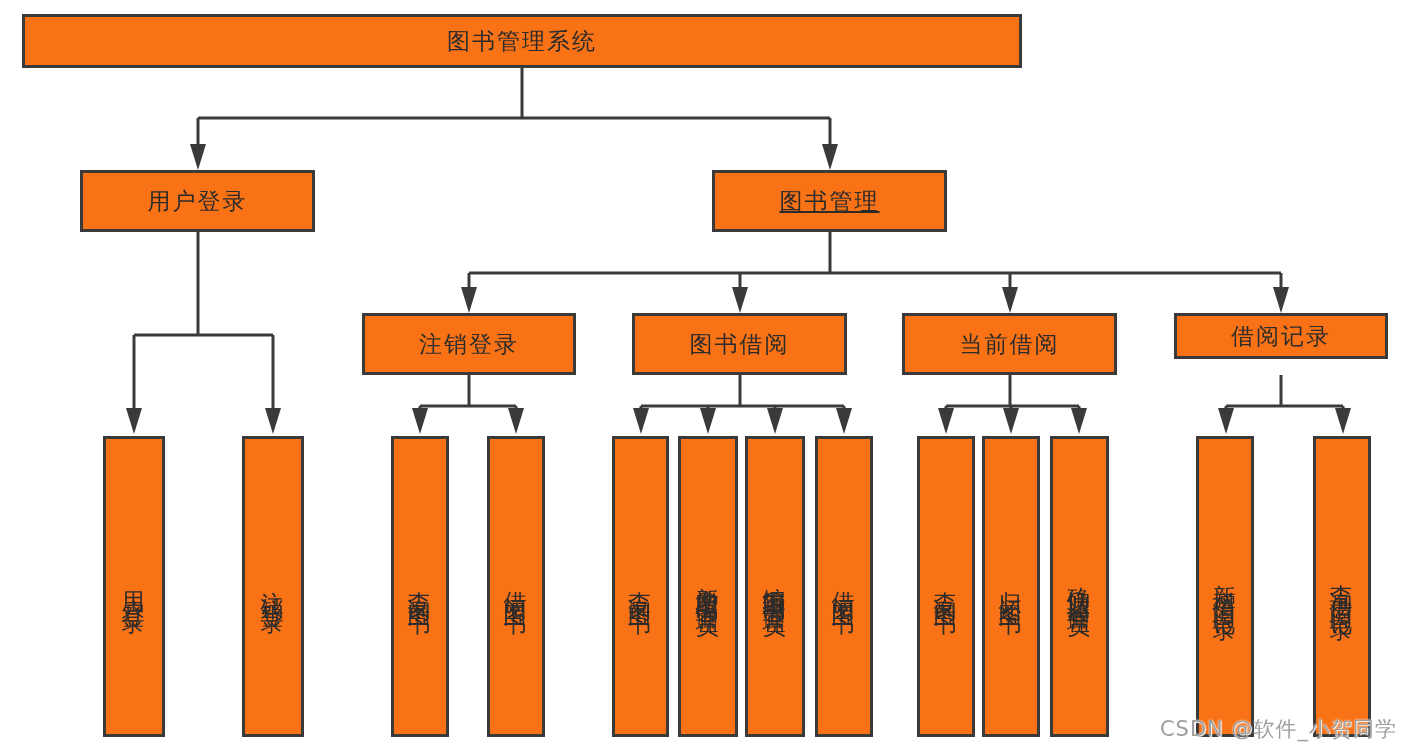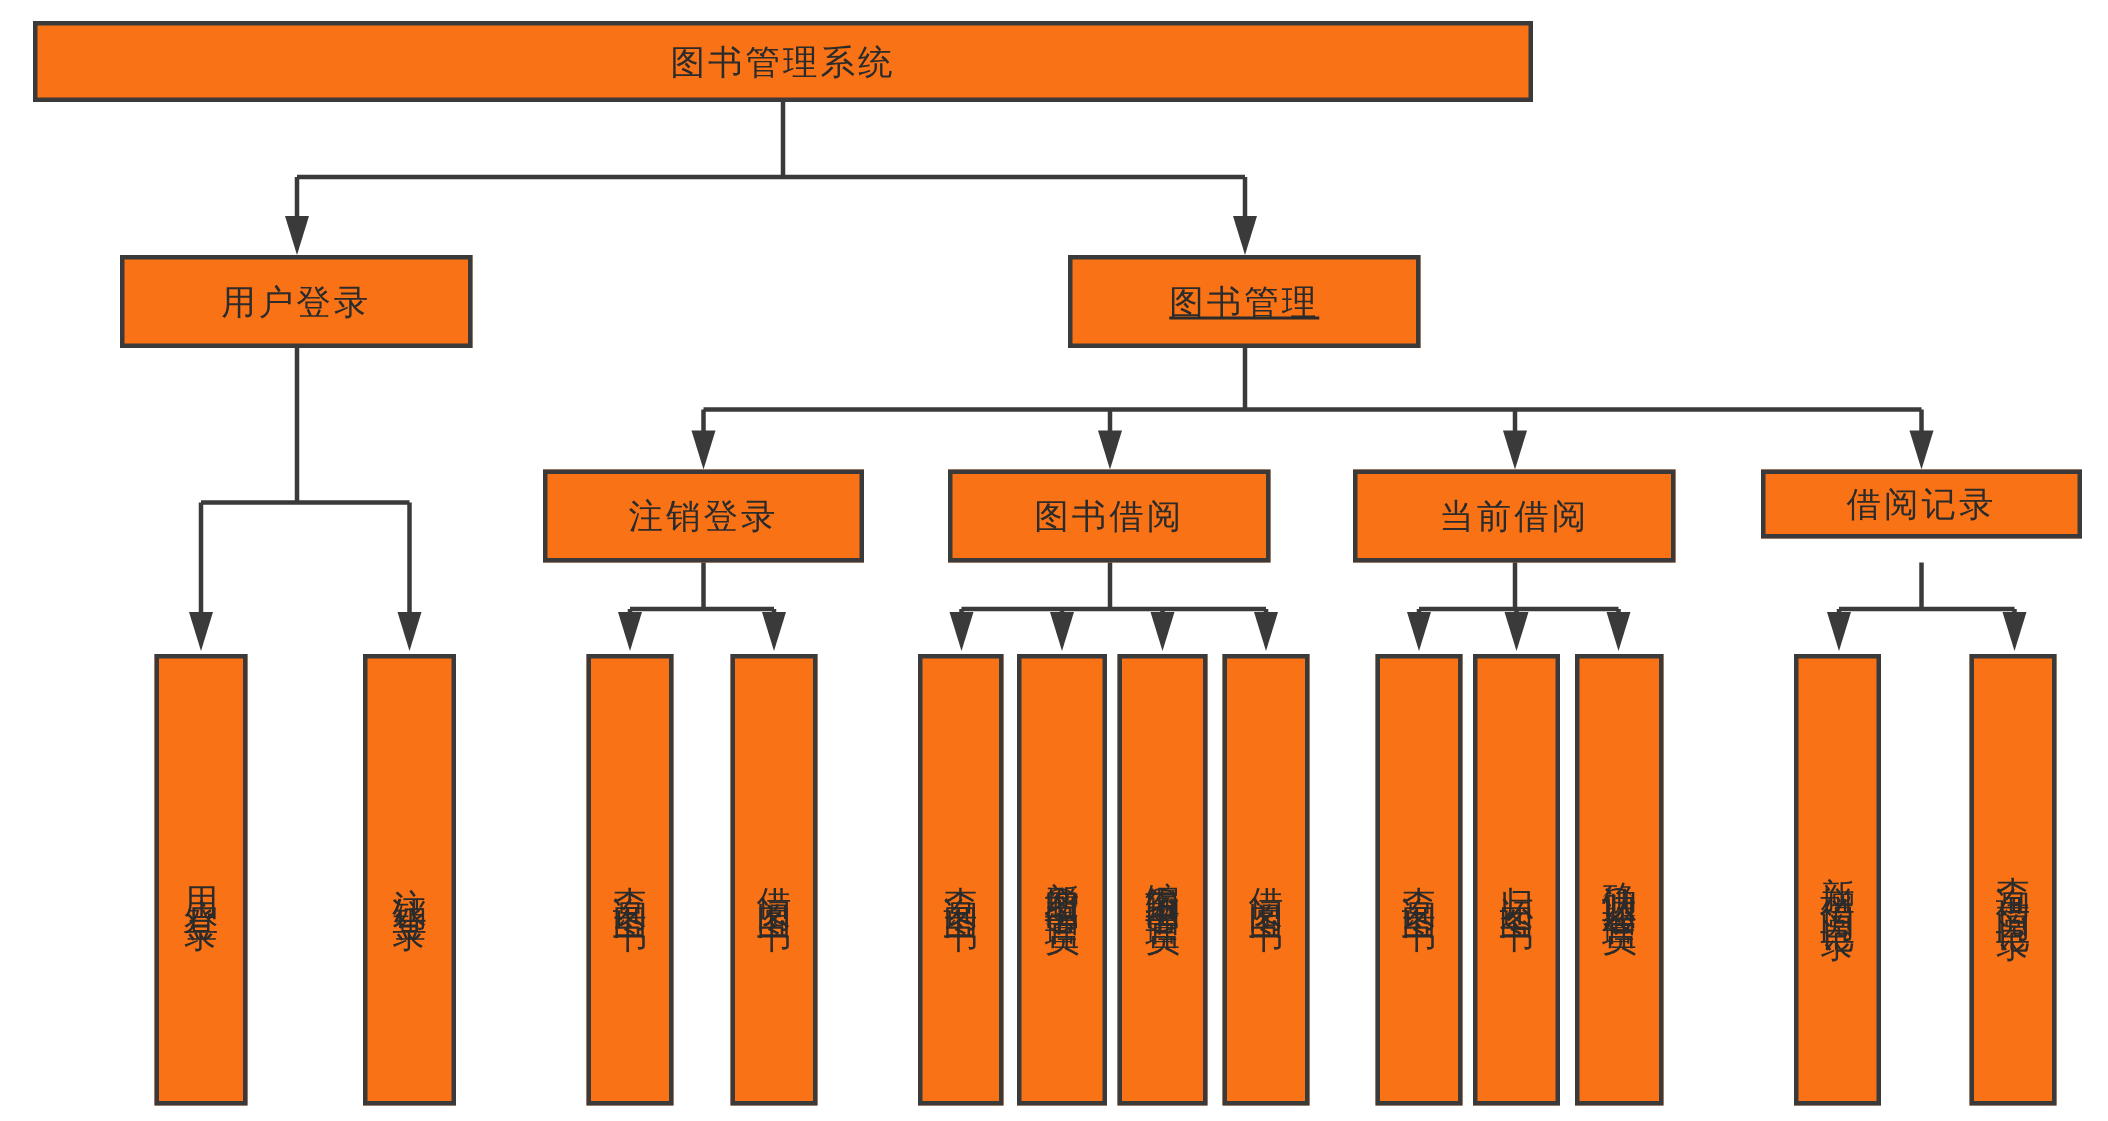--- a/index.html
+++ b/index.html
@@ -152,14 +152,15 @@
   <div class="box leaf tight" style="left:745px; top:436px; width:60px; height:301px;">编辑图书（管理员）</div>
   <div class="box leaf" style="left:815px; top:436px; width:58px; height:301px;">借阅图书</div>
 
   <div class="box leaf" style="left:917px; top:436px; width:58px; height:301px;">查询图书</div>
   <div class="box leaf" style="left:982px; top:436px; width:58px; height:301px;">归还图书</div>
   <div class="box leaf tight" style="left:1050px; top:436px; width:59px; height:301px;">确认归还（管理员）</div>
 
   <div class="box leaf" style="left:1196px; top:436px; width:58px; height:301px;">新增借阅记录</div>
   <div class="box leaf" style="left:1313px; top:436px; width:58px; height:301px;">查询借阅记录</div>
 
+  <div id="watermark">CSDN @软件_小贺同学</div>
 
 </div>
 
 </body></html>

